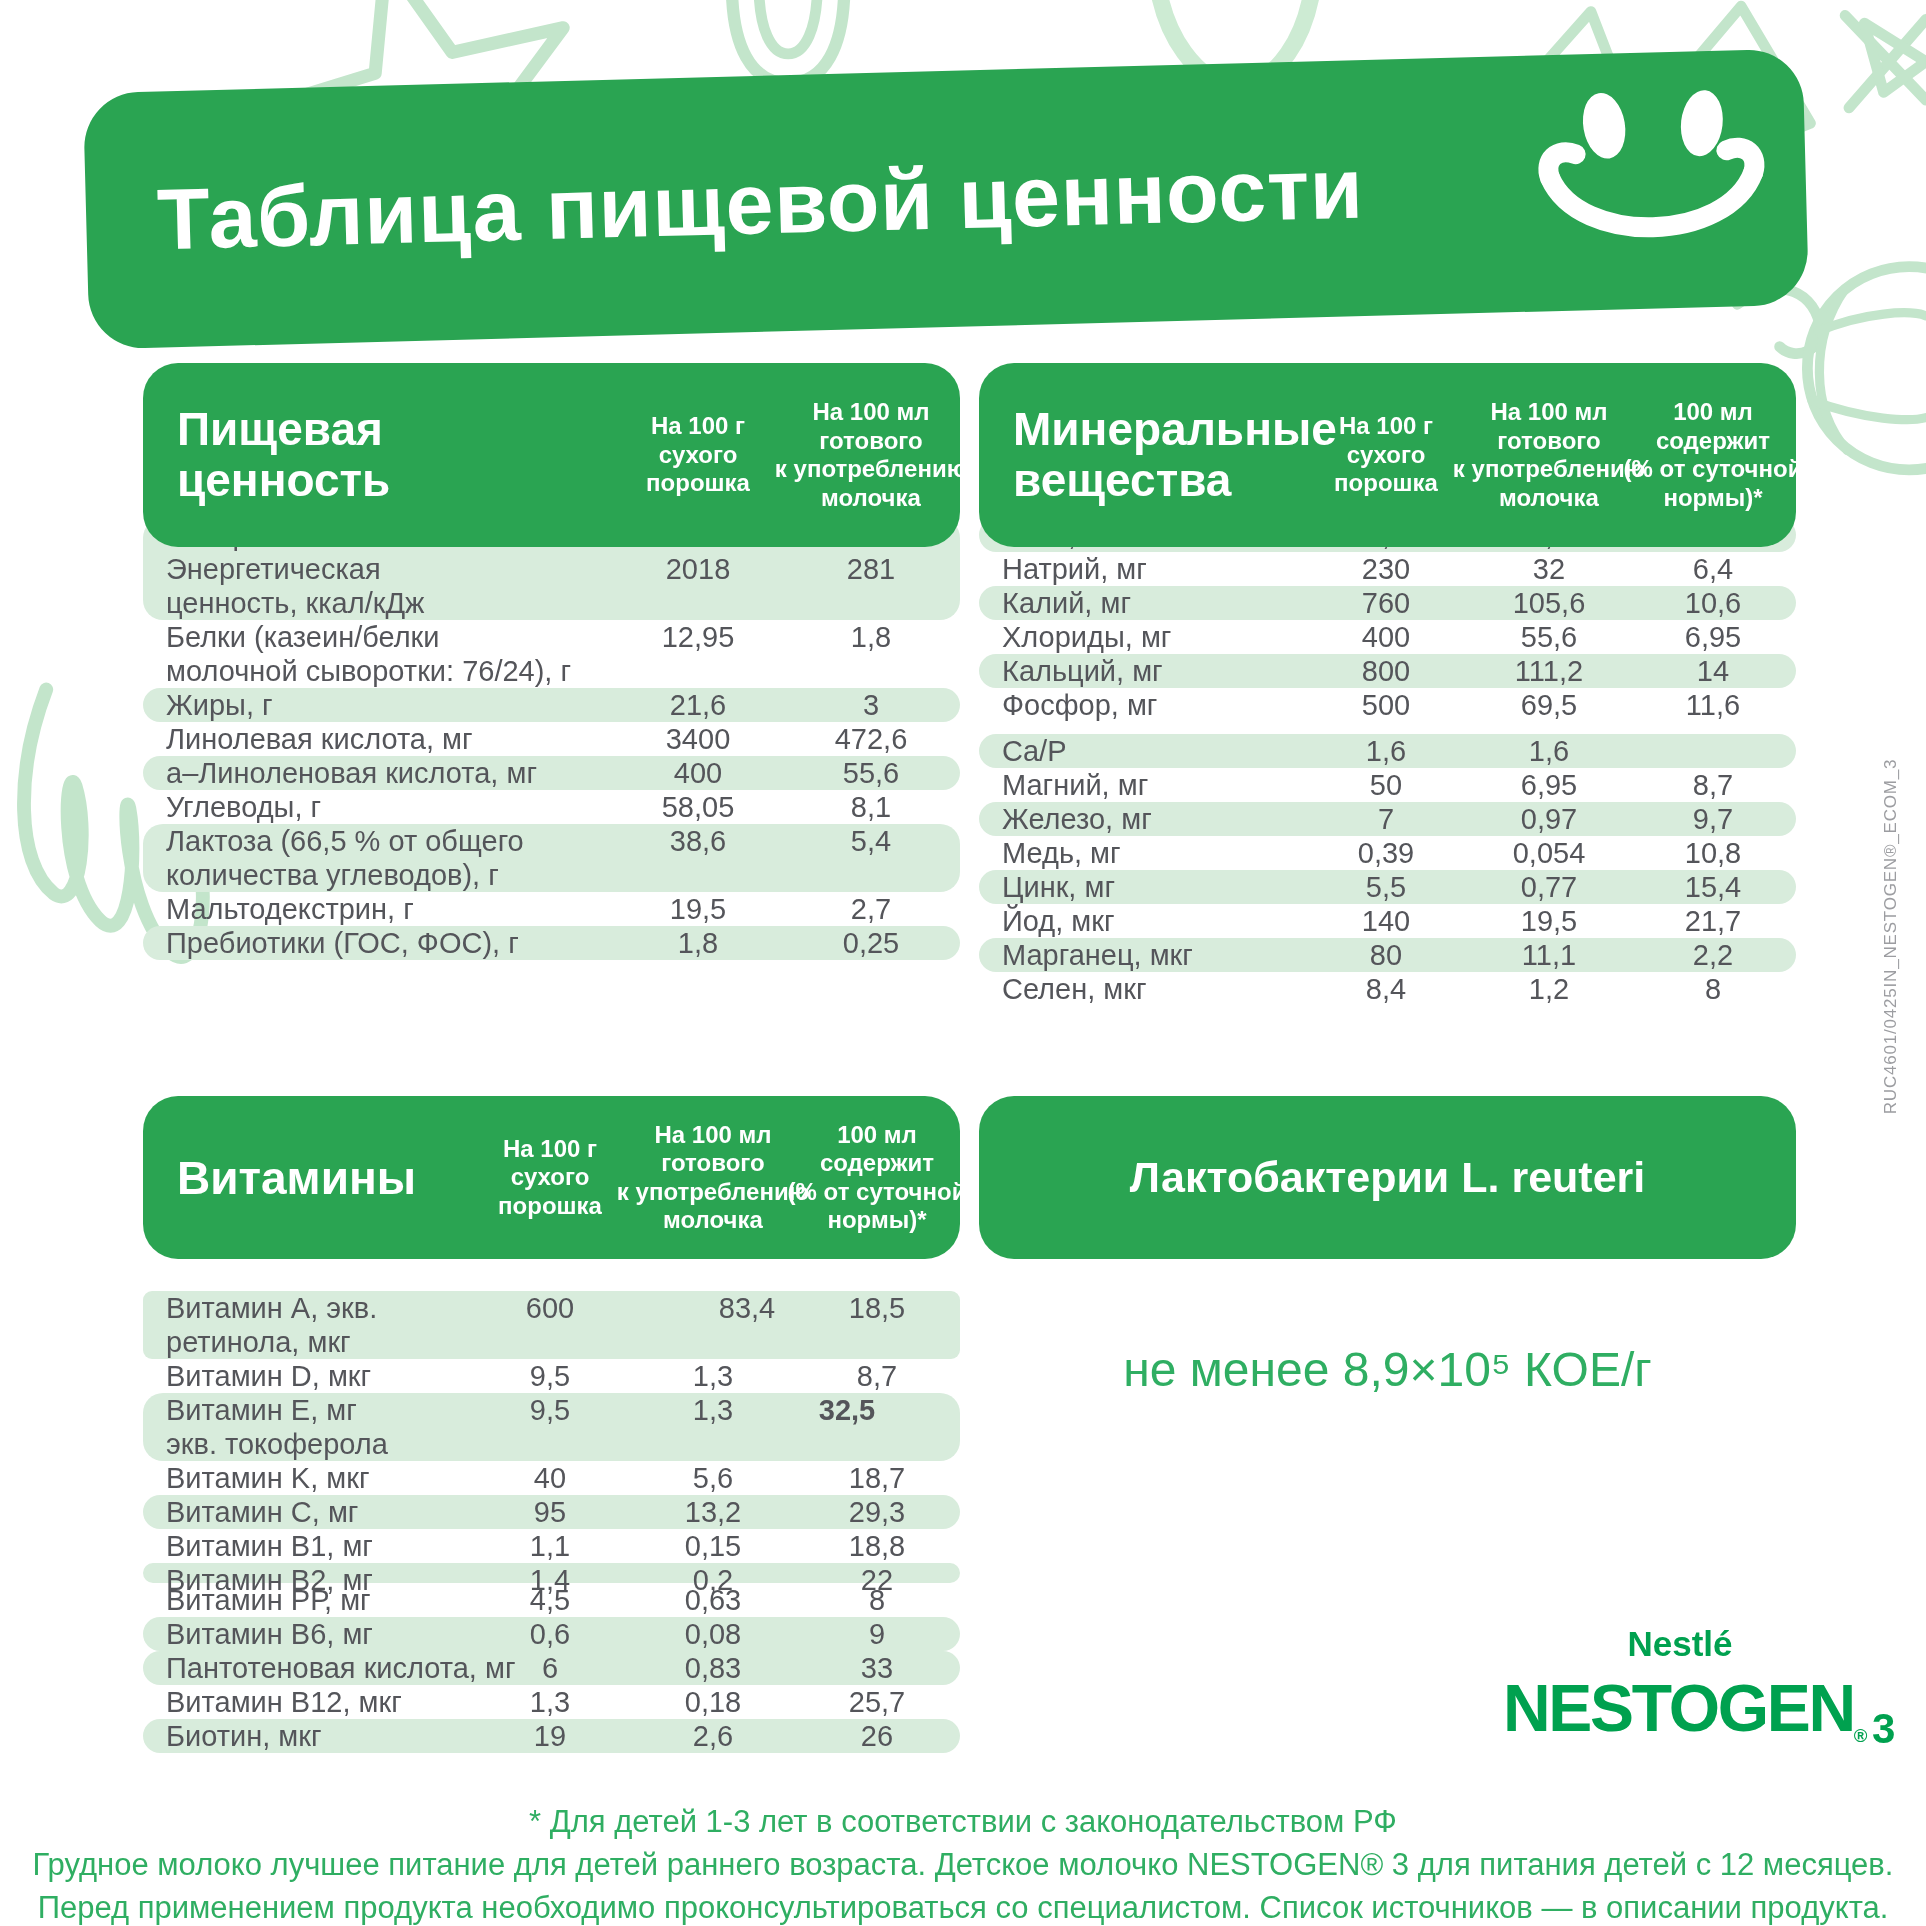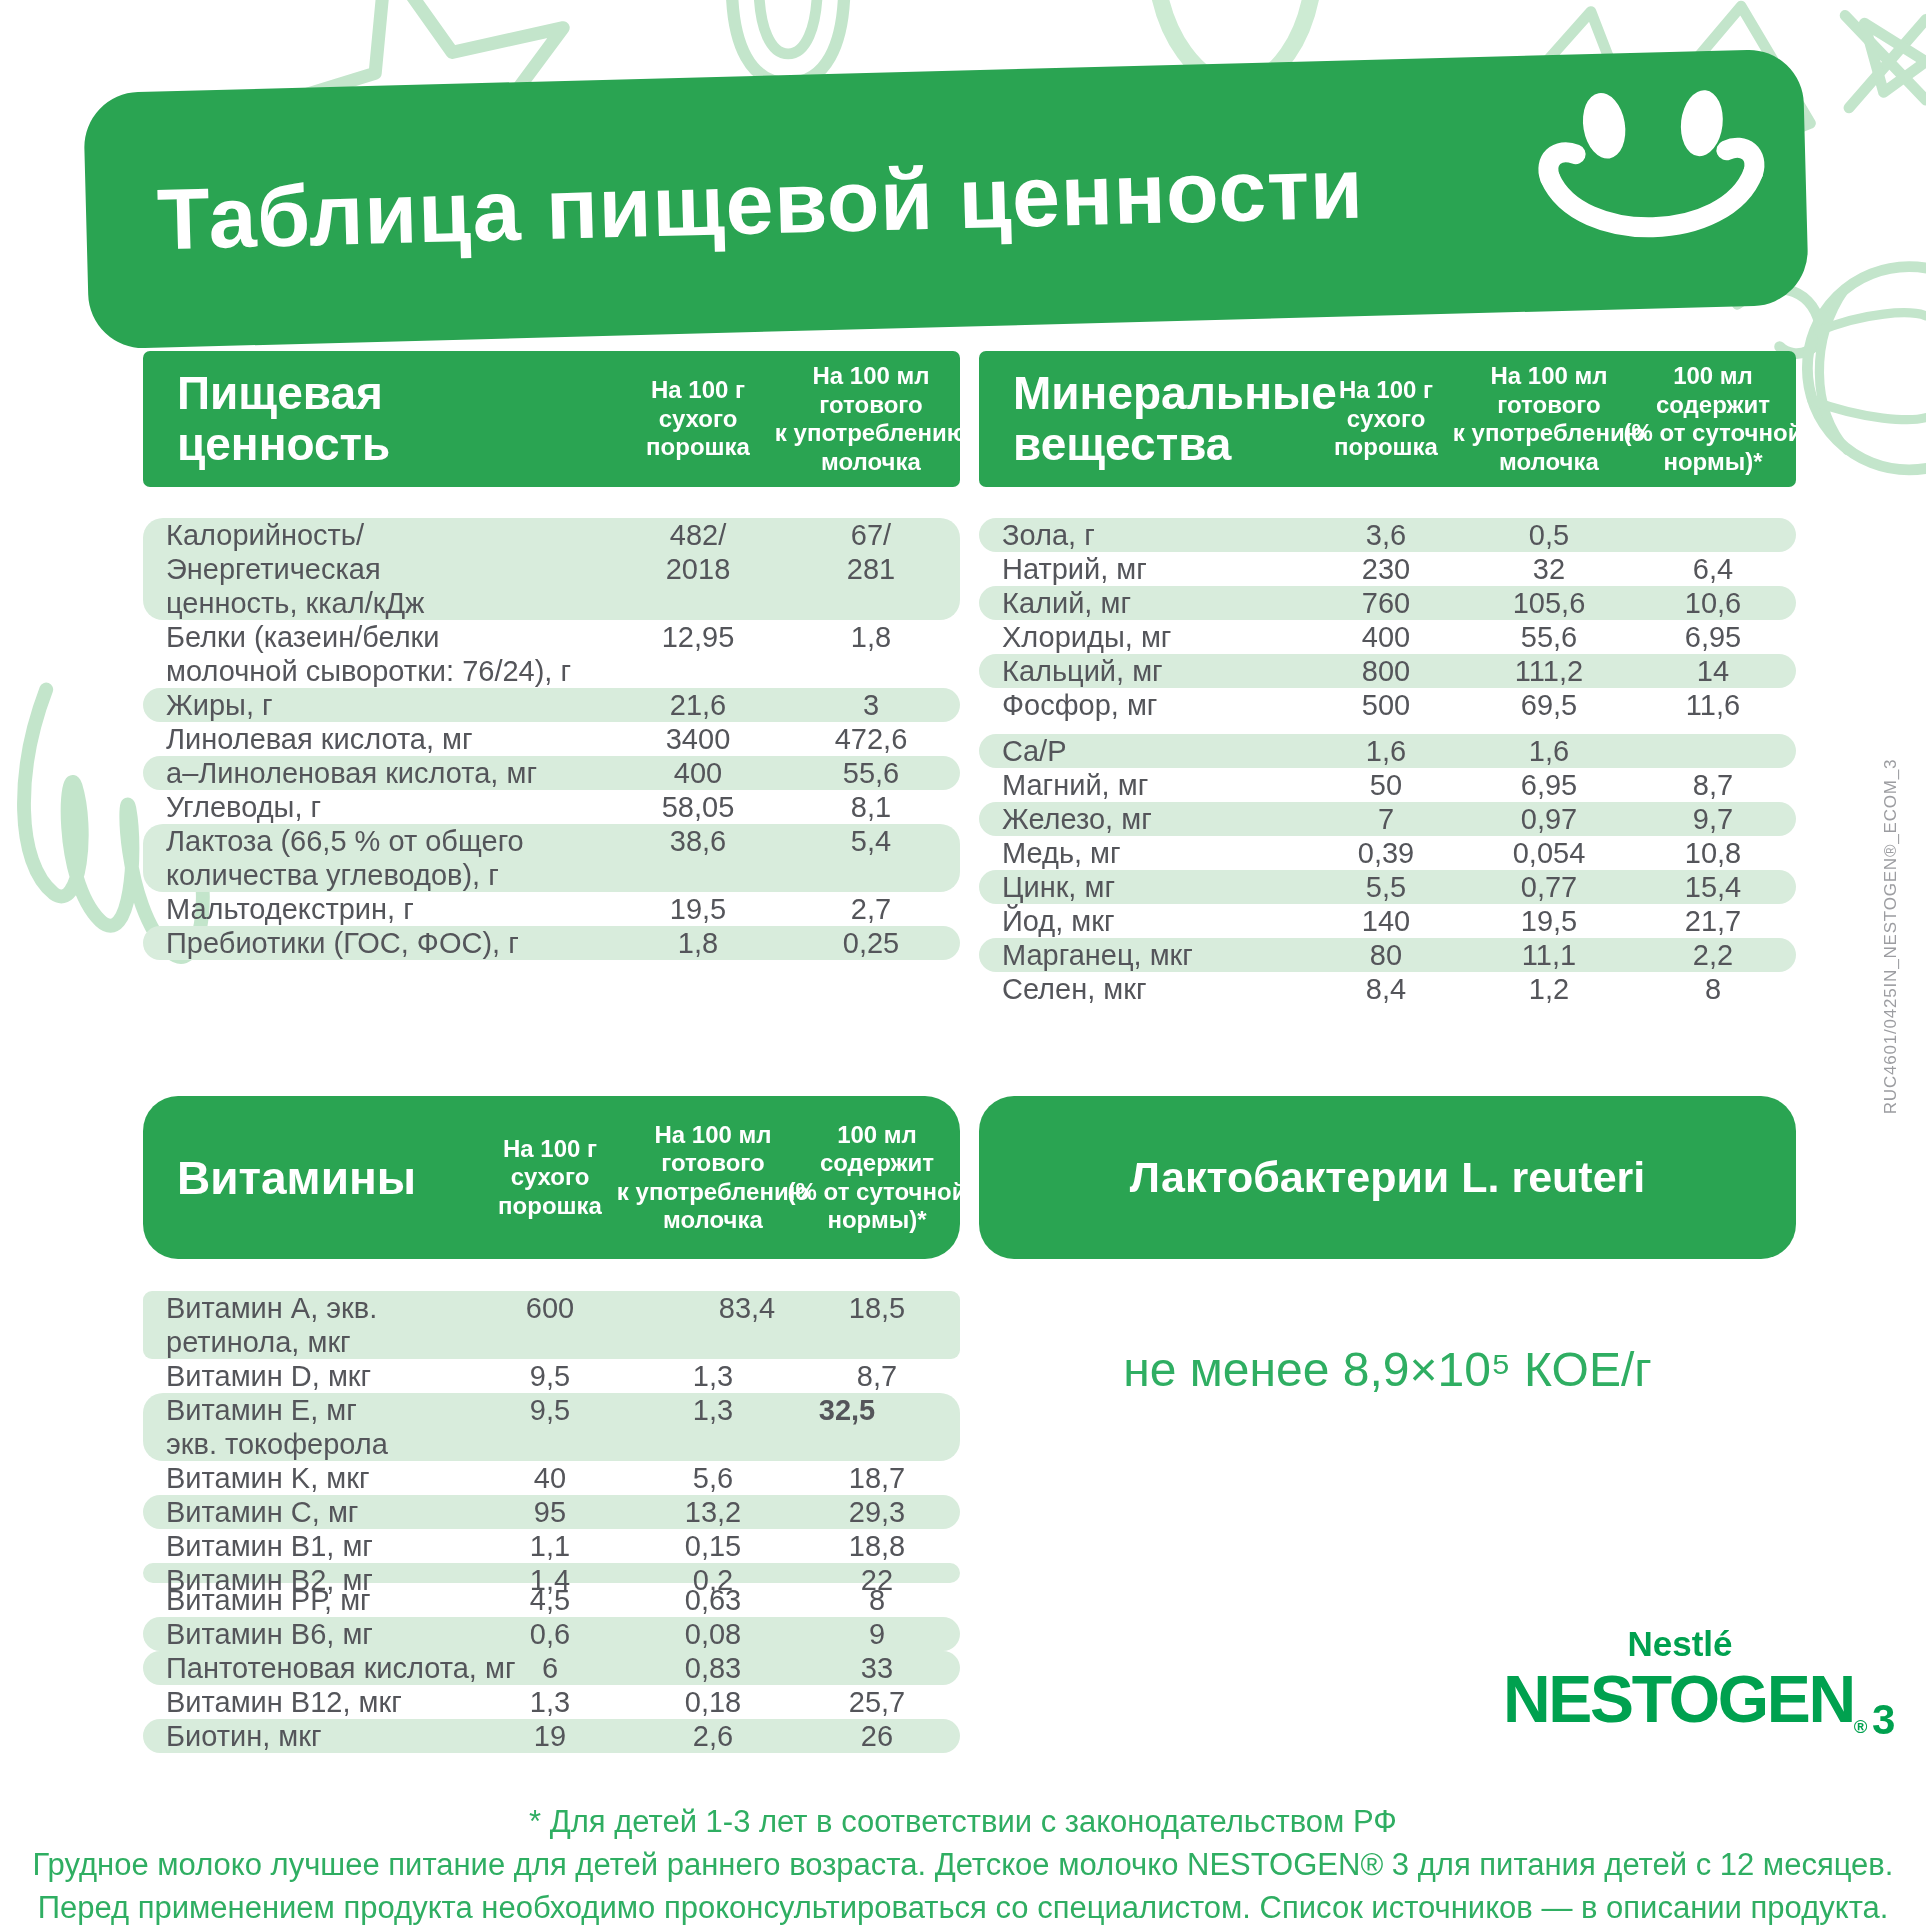--- a/index.html
+++ b/index.html
@@ -14,21 +14,21 @@
     background:#2AA452;border-radius:55px;transform:rotate(-1.5deg);
     transform-origin:center;z-index:2;
   }
   .banner-title{
     position:absolute;left:71px;top:50%;transform:translateY(-50%);
     color:#ffffff;font-size:86px;font-weight:700;letter-spacing:0.8px;white-space:nowrap;
   }
   .smiley{position:absolute;left:1435px;top:32px;}
   
   .hbox{position:absolute;background:#2AA452;border-radius:35px;z-index:2;}
-  .hbox-top{top:351px;width:817px;height:136px;border-radius:7px;}
+  .hbox-top{top:363px;width:817px;height:184px;}
   .hbox-bottom{top:1096px;width:817px;height:163px;}
   .tbltitle{
     position:absolute;left:34px;top:50%;transform:translateY(-50%);
     color:#ffffff;font-size:46px;line-height:51px;font-weight:700;white-space:pre-line;
   }
   .colhead{
     position:absolute;top:50%;transform:translate(-50%,-50%);
     color:#ffffff;font-size:24px;line-height:28.5px;font-weight:700;
     text-align:center;white-space:pre-line;width:231px;
   }
@@ -51,21 +51,21 @@
     display:flex;align-items:center;justify-content:center;
   }
   .lacto-title{color:#ffffff;font-size:43px;font-weight:700;}
   .lacto-value{
     position:absolute;left:979px;top:1342px;width:817px;text-align:center;
     color:#2FAE62;font-size:48px;font-weight:400;z-index:1;
   }
   
   .logo{position:absolute;left:1503px;top:1624px;width:354px;text-align:center;z-index:1;}
   .logo-nestle{color:#00A14F;font-size:35px;font-weight:700;letter-spacing:0px;}
-  .logo-brand{color:#00A14F;font-size:66px;font-weight:700;letter-spacing:-2.3px;line-height:71px;white-space:nowrap;}
+  .logo-brand{color:#00A14F;font-size:66px;font-weight:700;letter-spacing:-2.3px;line-height:89px;white-space:nowrap;}
   .logo-reg{font-size:18.5px;vertical-align:-10.8px;letter-spacing:0;}
   .logo-num{font-size:42px;vertical-align:-12.3px;letter-spacing:0;margin-left:4.6px;}
   
   .footer{
     position:absolute;left:0;top:1800px;width:1926px;text-align:center;
     color:#2FAE62;font-size:31px;line-height:43px;z-index:1;
   }
   
   .side-code{
     position:absolute;left:1704px;top:921px;width:385px;height:31px;

